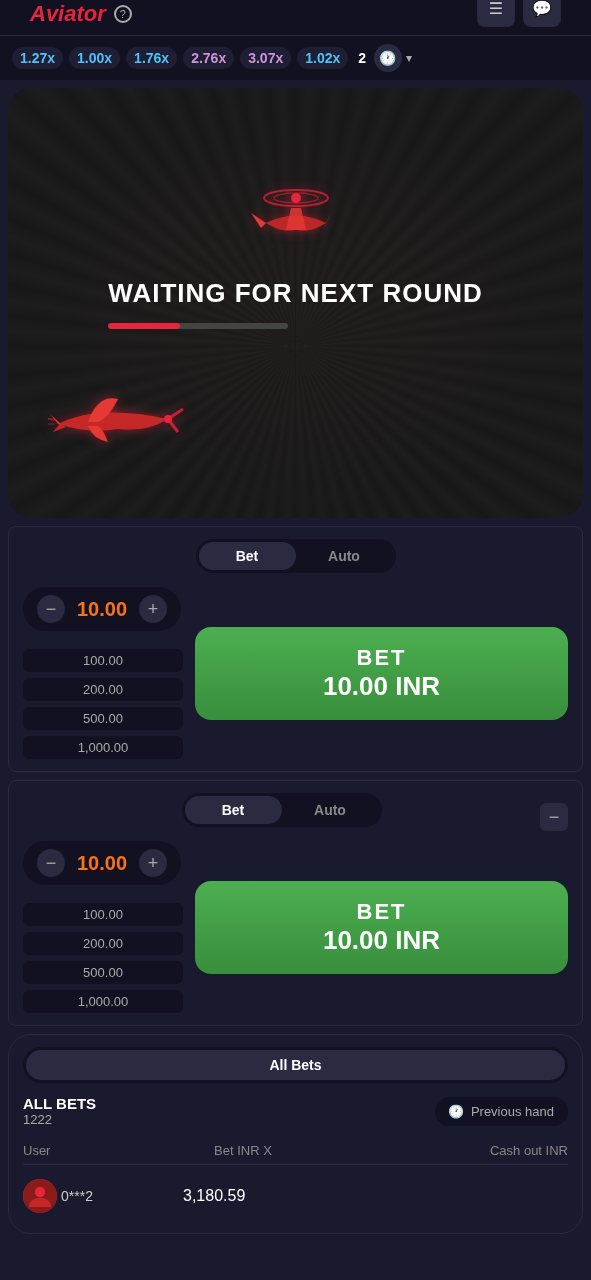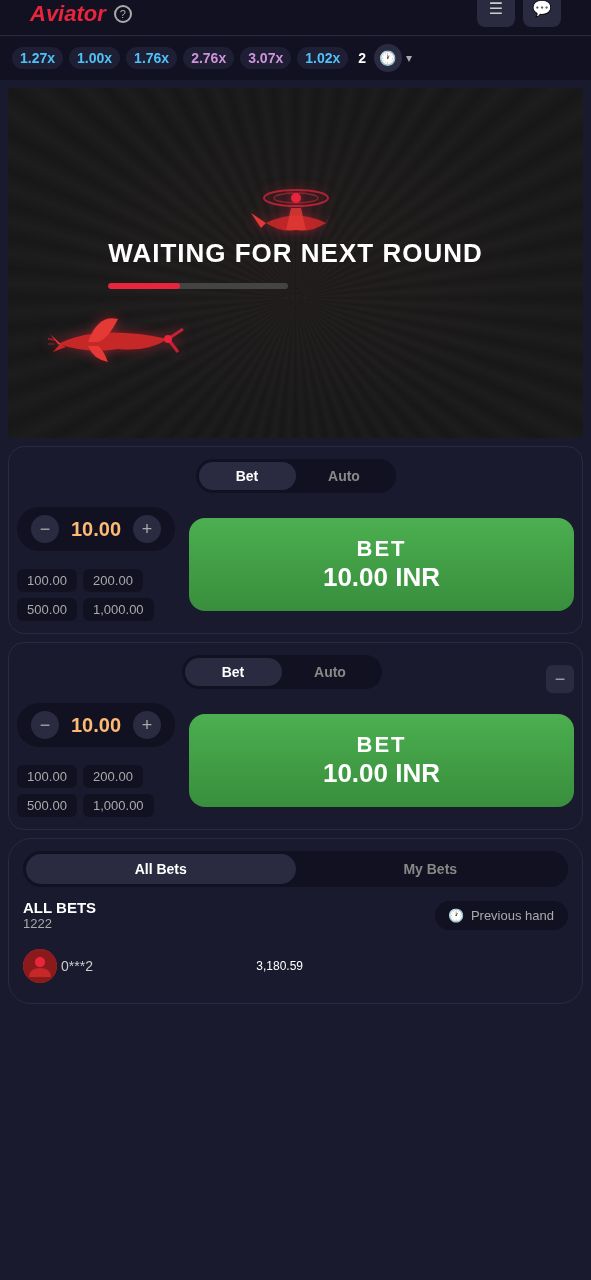--- a/index.html
+++ b/index.html
@@ -106,23 +106,23 @@
     }
     .mult-dropdown {
       color: #aaa;
       font-size: 12px;
       cursor: pointer;
     }
 
     
     .game-canvas {
       margin: 8px;
-      border-radius: 4px;
+      border-radius: 24px;
       background: radial-gradient(ellipse at center, #2a1a1a 0%, #111111 70%);
-      height: 350px;
+      height: 430px;
       position: relative;
       overflow: hidden;
       display: flex;
       flex-direction: column;
       align-items: center;
       justify-content: center;
     }
     
     .sunrays {
       position: absolute;
@@ -178,22 +178,22 @@
     }
     
     .plane-svg {
       filter: drop-shadow(0 0 6px #e8253c88);
     }
 
     
     .bet-section {
       background: #1a1a2e;
       margin: 0 8px 8px;
-      border-radius: 16px;
-      padding: 12px 8px;
+      border-radius: 8px;
+      padding: 12px 14px;
       border: 1px solid #2a2a40;
     }
     .bet-tabs {
       display: flex;
       background: #111122;
       border-radius: 20px;
       padding: 3px;
       width: 200px;
       margin: 0 auto 14px;
     }
@@ -234,30 +234,31 @@
       align-items: center;
       justify-content: center;
       cursor: pointer;
       font-size: 18px;
       color: #aaa;
       user-select: none;
     }
     .bet-amount-value {
       font-size: 20px;
       font-weight: bold;
-      color: #fdba74;
+      color: #f97316;
       flex: 1;
       text-align: center;
     }
     .bet-quick-amounts {
       display: flex;
       flex-wrap: wrap;
       gap: 6px;
       margin-top: 10px;
       width: 160px;
+      flex-direction: column;
     }
     .quick-amount {
       background: #111122;
       color: #aaa;
       border-radius: 6px;
       padding: 4px 10px;
       font-size: 13px;
       cursor: pointer;
       min-width: 60px;
       text-align: center;
@@ -397,22 +398,22 @@
       font-weight: bold;
       color: #fff;
       overflow: hidden;
     }
     .user-name {
       font-size: 14px;
       color: #ccc;
     }
     .bets-amount-cell {
       width: 120px;
-      text-align: right;
-      font-size: 12px;
+      text-align: left;
+      font-size: 16px;
       color: #fff;
     }
     .bets-cashout-cell {
       flex: 1;
       text-align: right;
       font-size: 14px;
       color: #aaa;
     }
   </style>
 </head>
@@ -542,31 +543,35 @@
     <div class="bet-button">
       <div class="bet-button-label">BET</div>
       <div class="bet-button-amount">10.00 INR</div>
     </div>
   </div>
 </div>
 
 <div class="bets-section">
   <div class="bets-tabs">
     <div class="bets-tab active">All Bets</div>
-    <div class="bets-tab">My Bets</div>
   </div>
   <div class="bets-info-row">
     <div class="bets-info-left">
       <div class="bets-title">ALL BETS</div>
       <div class="bets-count">1222</div>
     </div>
     <div class="prev-hand-btn">
       <span>🕐</span>
       <span>Previous hand</span>
     </div>
+  </div>
+  <div class="bets-table-header">
+    <span>User</span>
+    <span>Bet INR  X</span>
+    <span>Cash out INR</span>
   </div>
 
   <div class="bets-table-row">
     <div class="bets-user-cell">
       <div class="user-avatar">
         <svg width="34" height="34" viewBox="0 0 34 34">
           <circle cx="17" cy="17" r="17" fill="#8B1A1A"></circle>
           <path d="M17 8 C20 8 22 10 22 13 C22 16 20 18 17 18 C14 18 12 16 12 13 C12 10 14 8 17 8Z" fill="#e8253c"></path>
           <path d="M6 28 C6 22 11 19 17 19 C23 19 28 22 28 28Z" fill="#c62828"></path>
         </svg>

